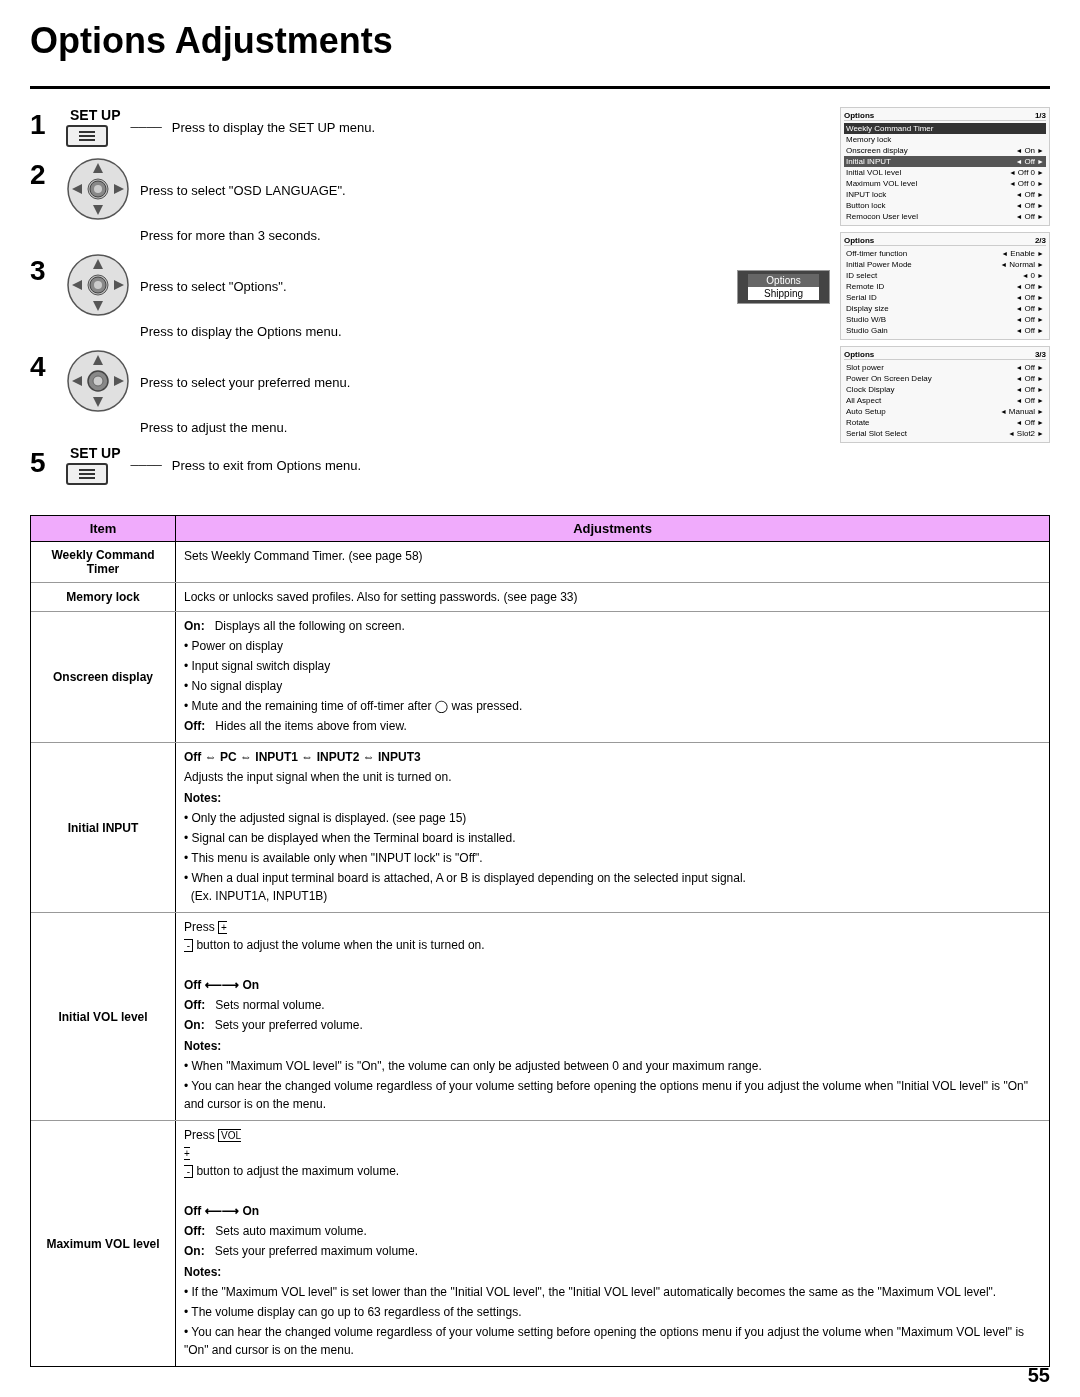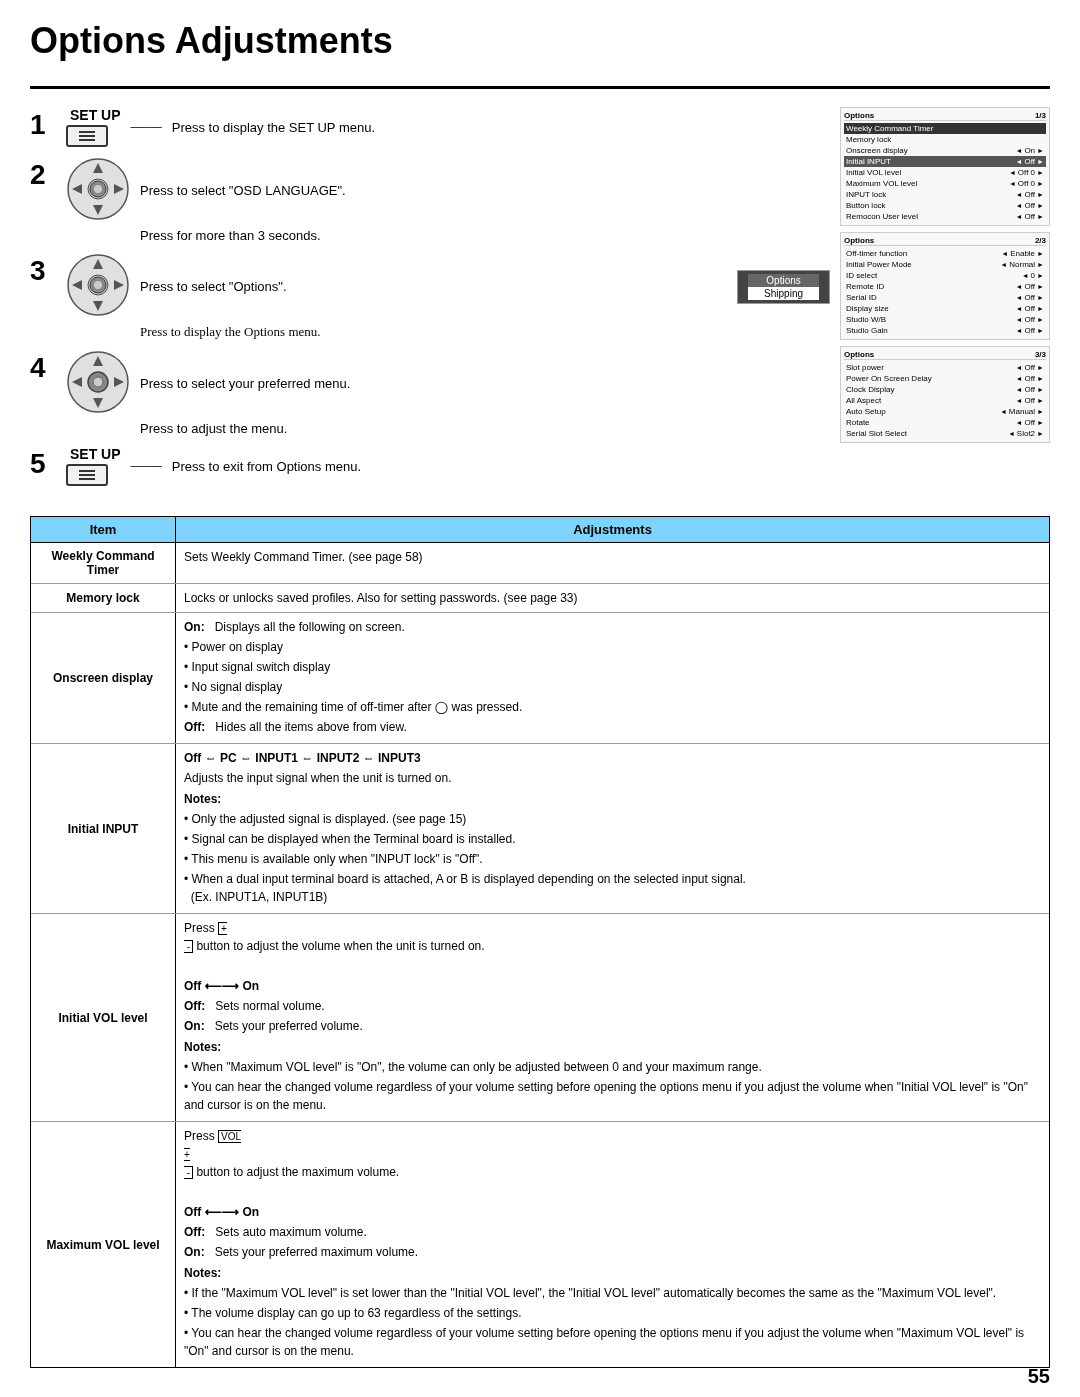--- a/index.html
+++ b/index.html
@@ -162,21 +162,21 @@
     }
 
     
     .table-section {
       margin-top: 14px;
       border: 1.5px solid #000;
       width: 100%;
     }
     .table-header-row {
       display: flex;
-      background: #7dd3fc;
+      background: #f0abfc;
       border-bottom: 1.5px solid #000;
     }
     .th-item {
       width: 145px;
       min-width: 145px;
       font-weight: bold;
       text-align: center;
       padding: 5px 4px;
       border-right: 1.5px solid #000;
       font-size: 13px;
@@ -296,21 +296,21 @@
                 <circle cx="32" cy="32" r="4" fill="#ccc"></circle>
               </svg>
             </div>
             <div class="step-text">Press to select "Options".</div>
 
             <div class="options-box-inline">
               <div class="opt-row-selected">Options</div>
               <div class="opt-row">Shipping</div>
             </div>
           </div>
-          <div style="display:flex; align-items:flex-start; gap:10px; margin-left:74px;font-family:Liberation Serif, serif;">
+          <div style="display:flex; align-items:flex-start; gap:10px; margin-left:74px;">
             <div class="step-text">Press to display the Options menu.</div>
           </div>
         </div>
       </div>
 
       <div class="step-row" style="align-items:flex-start;">
         <div class="step-number">4</div>
         <div style="display:flex; flex-direction:column; gap:4px; flex:1;">
           <div style="display:flex; align-items:center; gap:10px;">
             <div style="width:64px; flex-shrink:0;">

